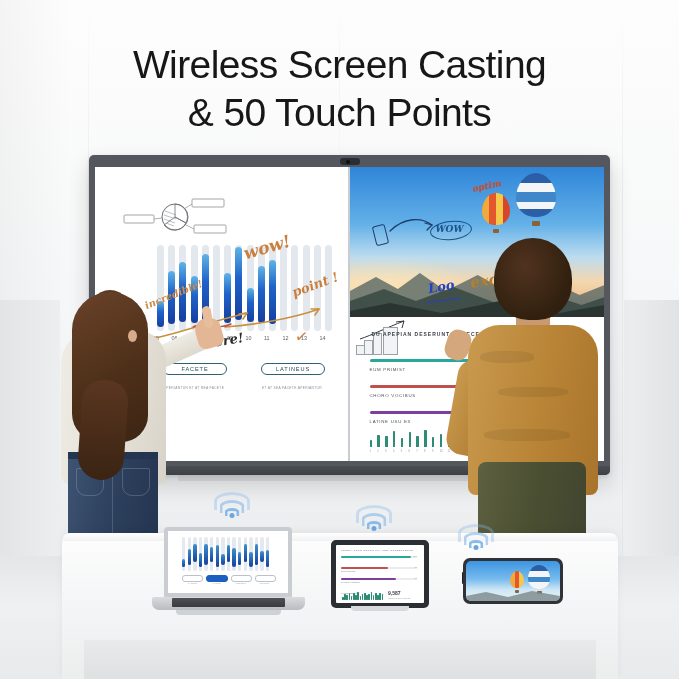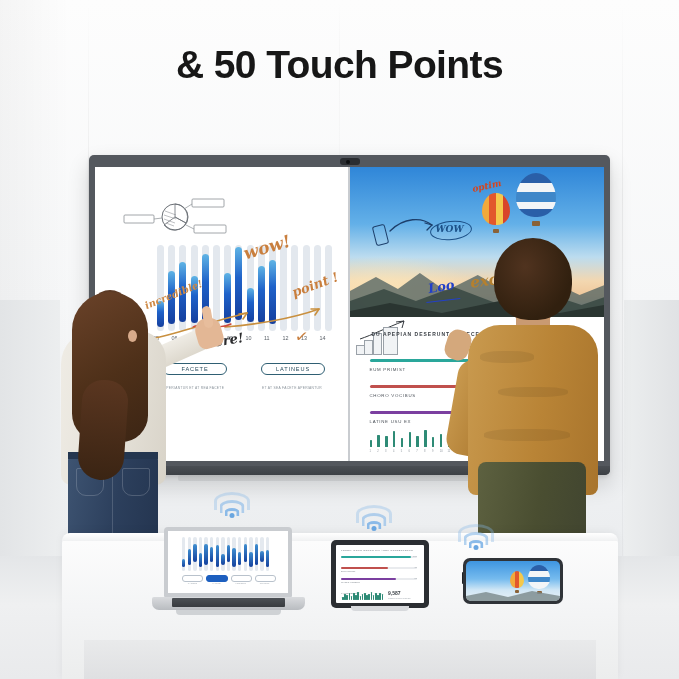--- a/index.html
+++ b/index.html
@@ -31,21 +31,21 @@
     position:absolute;left:624px;top:300px;width:55px;height:260px;
     background:linear-gradient(90deg,#eceeef,#e0e2e4);
   }
 
   
   .headline{
     position:absolute;left:0;top:41px;width:679px;text-align:center;
     color:#171717;font-size:39px;line-height:48px;letter-spacing:-0.6px;
     font-weight:400;
   }
-  .headline .l2{display:block;font-weight:bold;}
+  .headline .l2{display:block;}
 
   
   .ifp{
     position:absolute;left:89px;top:155px;width:521px;height:320px;
     background:#54585e;border-radius:5px;
     box-shadow:0 10px 22px rgba(0,0,0,0.16),0 2px 4px rgba(0,0,0,0.10);
   }
   .ifp-inner{
     position:absolute;left:6px;top:12px;width:509px;height:294px;
     background:#fff;overflow:hidden;
@@ -229,20 +229,21 @@
   <div class="wall"></div>
   <div class="wall-seam" style="left:88px;"></div>
   <div class="wall-seam" style="left:622px;"></div>
   <div class="wall-seam" style="left:339px;height:160px;opacity:.5;"></div>
   <div class="panel-shade" style="left:0;top:0;width:70px;height:560px;"></div>
   <div class="left-cab"></div>
   <div class="right-cab"></div>
   <div class="floor"></div>
 
   <div class="headline">
+    <span>Wireless Screen Casting</span>
     <span class="l2">&amp; 50 Touch Points</span>
   </div>
 
   <div class="ifp-stand"></div>
   <div class="ifp">
     <div class="ifp-cam"></div>
     <div class="ifp-inner">
 
       <div class="wb">
 

